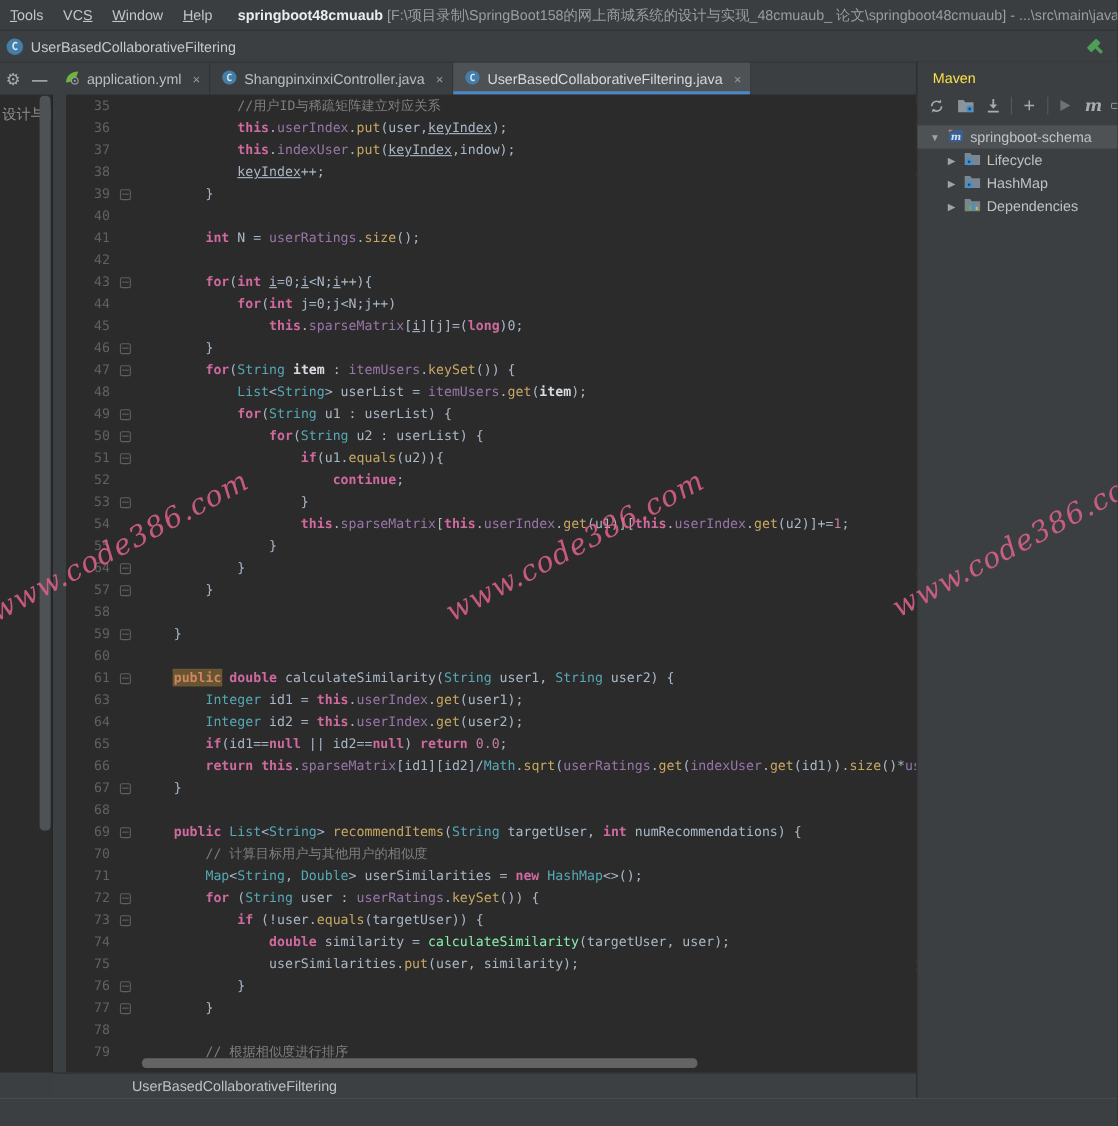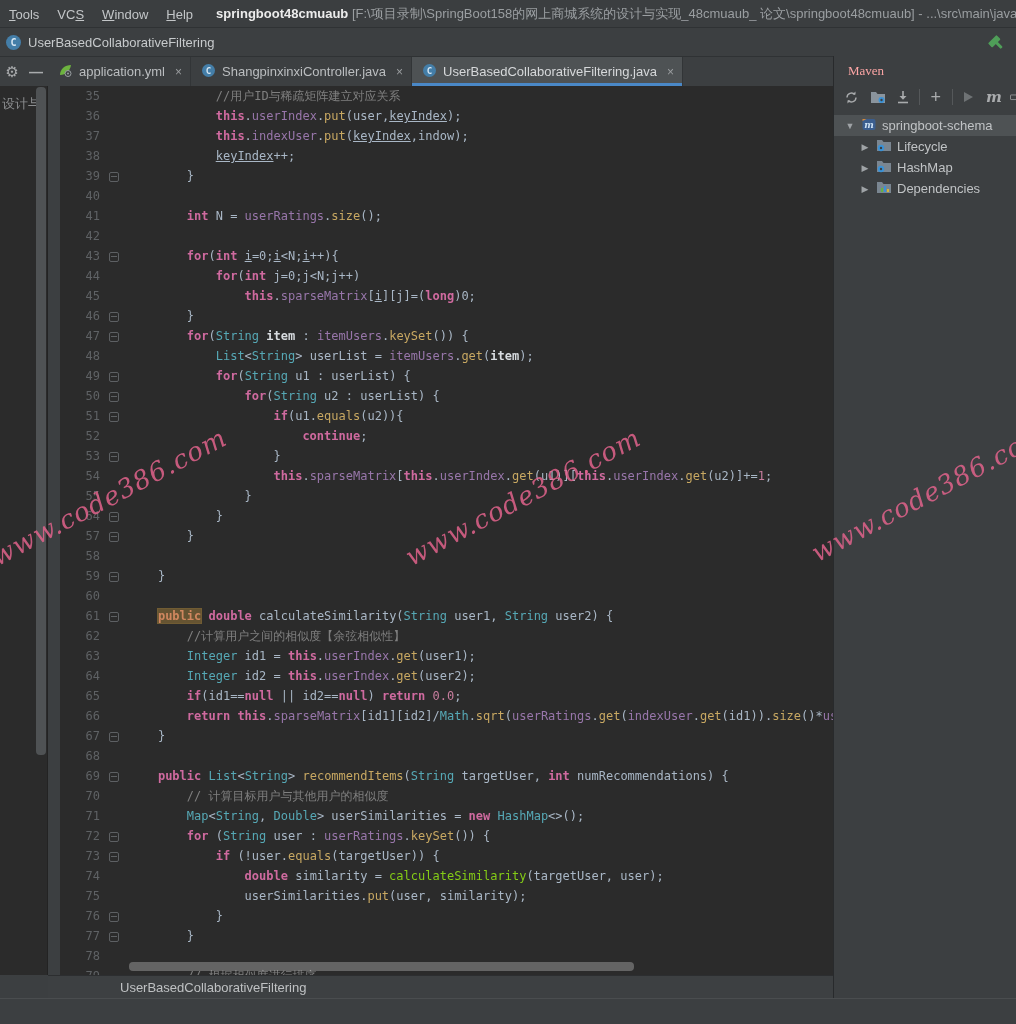--- a/index.html
+++ b/index.html
@@ -36,37 +36,37 @@
   
   #editor{position:absolute;left:60px;top:86px;width:785px;height:889px;background:#2b2b2b;overflow:hidden;}
   .line{position:relative;height:20px;display:flex;align-items:center;white-space:pre;}
   .lnum{width:40px;flex:0 0 auto;text-align:right;font:12px "DejaVu Sans Mono",monospace;color:#5f6265;}
   .foldcol{width:29px;flex:0 0 auto;position:relative;height:20px;}
   .fold{position:absolute;left:9px;top:6px;width:8px;height:8px;border:1px solid #5d6063;border-radius:2px;}
   .fold:after{content:"";position:absolute;left:1px;top:3px;width:6px;height:1px;background:#5d6063;}
   .code{font:12px "DejaVu Sans Mono",monospace;color:#a9b7c6;}
   .p{color:#a9b7c6}.c{color:#7f7f7f}.k{color:#cf6a9f;font-weight:bold}
   .kh{color:#d0875f;font-weight:bold;background:rgba(199,153,62,.38);outline:1px solid rgba(199,153,62,.45);}
-  .f{color:#9876aa}.m{color:#c8a862}.mc{color:#84cc16}.t{color:#56a8b5}
+  .f{color:#9876aa}.m{color:#c8a862}.mc{color:#86efac}.t{color:#56a8b5}
   .n{color:#c77d9e}.u{color:#a9b7c6;text-decoration:underline}.b{color:#d8dce0;font-weight:bold}
   
   #stripe{position:absolute;right:0;top:0;width:13px;height:889px;}
   .mark{position:absolute;left:1px;width:11px;}
   #v-thumb{position:absolute;right:2px;top:217px;width:9px;height:330px;background:rgba(255,255,255,.16);border-radius:4px;}
   #h-scroll{position:absolute;left:69px;top:876px;width:505px;height:9px;background:rgba(255,255,255,.27);border-radius:4px;}
   
   #breadcrumbs{position:absolute;left:48px;top:975px;width:785px;height:23px;background:#3d4042;
                border-top:1px solid #2c2e30;display:flex;align-items:center;}
   #breadcrumb-item{margin-left:72px;font-size:13px;color:#bfc1c3;}
   
   #statusbar{position:absolute;left:0;top:998px;width:1016px;height:26px;background:#3c3f41;
              border-top:1px solid #4a4d4f;border-bottom:1px solid #2a2c2e;}
   
   #maven{position:absolute;left:833px;top:56px;width:183px;height:942px;background:#3c3f41;border-left:1px solid #282a2c;}
-  #maven-title{font-size:13px;color:#fca5a5;padding:7px 0 6px 14px;font-family:Liberation Serif, serif;}
+  #maven-title{font-size:13px;color:#fde047;padding:7px 0 6px 14px;}
   #maven-toolbar{display:flex;align-items:center;height:24px;padding-left:8px;gap:6px;}
   .tbtn{width:22px;height:22px;display:flex;align-items:center;justify-content:center;color:#a9abad;}
   .tsep{width:1px;height:16px;background:#55585a;}
   .maven-m{font:italic bold 15px "DejaVu Serif",serif;color:#a9abad;}
   #maven-tree{margin-top:6px;}
   .tree-row{height:21px;display:flex;align-items:center;font-size:13px;color:#c0c3c5;gap:5px;}
   .tree-row.selected{background:#4e5254;}
   .tri{width:12px;text-align:center;color:#9fa3a6;font-size:9px;flex:0 0 auto;}
   .d0{padding-left:10px;}.d1{padding-left:25px;}
   
@@ -156,21 +156,20 @@
         <div class="line"><span class="lnum">52</span><span class="foldcol"></span><span class="code">                        <span class="k">continue</span><span class="p">;</span></span></div>
         <div class="line"><span class="lnum">53</span><span class="foldcol"><span class="fold"></span></span><span class="code">                    <span class="p">}</span></span></div>
         <div class="line"><span class="lnum">54</span><span class="foldcol"></span><span class="code">                    <span class="k">this</span><span class="p">.</span><span class="f">sparseMatrix</span><span class="p">[</span><span class="k">this</span><span class="p">.</span><span class="f">userIndex</span><span class="p">.</span><span class="m">get</span><span class="p">(u1)][</span><span class="k">this</span><span class="p">.</span><span class="f">userIndex</span><span class="p">.</span><span class="m">get</span><span class="p">(u2)]+=</span><span class="n">1</span><span class="p">;</span></span></div>
         <div class="line"><span class="lnum">55</span><span class="foldcol"></span><span class="code">                <span class="p">}</span></span></div>
         <div class="line"><span class="lnum">64</span><span class="foldcol"><span class="fold"></span></span><span class="code">            <span class="p">}</span></span></div>
         <div class="line"><span class="lnum">57</span><span class="foldcol"><span class="fold"></span></span><span class="code">        <span class="p">}</span></span></div>
         <div class="line"><span class="lnum">58</span><span class="foldcol"></span><span class="code"></span></div>
         <div class="line"><span class="lnum">59</span><span class="foldcol"><span class="fold"></span></span><span class="code">    <span class="p">}</span></span></div>
         <div class="line"><span class="lnum">60</span><span class="foldcol"></span><span class="code"></span></div>
         <div class="line"><span class="lnum">61</span><span class="foldcol"><span class="fold"></span></span><span class="code">    <span class="kh">public</span><span class="p"> </span><span class="k">double</span><span class="p"> calculateSimilarity(</span><span class="t">String</span><span class="p"> user1, </span><span class="t">String</span><span class="p"> user2) {</span></span></div>
-        <div class="line"><span class="lnum">62</span><span class="foldcol"></span><span class="code">        <span class="c">//计算用户之间的相似度【余弦相似性】</span></span></div>
         <div class="line"><span class="lnum">63</span><span class="foldcol"></span><span class="code">        <span class="t">Integer</span><span class="p"> id1 = </span><span class="k">this</span><span class="p">.</span><span class="f">userIndex</span><span class="p">.</span><span class="m">get</span><span class="p">(user1);</span></span></div>
         <div class="line"><span class="lnum">64</span><span class="foldcol"></span><span class="code">        <span class="t">Integer</span><span class="p"> id2 = </span><span class="k">this</span><span class="p">.</span><span class="f">userIndex</span><span class="p">.</span><span class="m">get</span><span class="p">(user2);</span></span></div>
         <div class="line"><span class="lnum">65</span><span class="foldcol"></span><span class="code">        <span class="k">if</span><span class="p">(id1==</span><span class="k">null</span><span class="p"> || id2==</span><span class="k">null</span><span class="p">) </span><span class="k">return</span><span class="p"> </span><span class="n">0.0</span><span class="p">;</span></span></div>
         <div class="line"><span class="lnum">66</span><span class="foldcol"></span><span class="code">        <span class="k">return</span><span class="p"> </span><span class="k">this</span><span class="p">.</span><span class="f">sparseMatrix</span><span class="p">[id1][id2]/</span><span class="t">Math</span><span class="p">.</span><span class="m">sqrt</span><span class="p">(</span><span class="f">userRatings</span><span class="p">.</span><span class="m">get</span><span class="p">(</span><span class="f">indexUser</span><span class="p">.</span><span class="m">get</span><span class="p">(id1)).</span><span class="m">size</span><span class="p">()*</span><span class="f">userRatings</span></span></div>
         <div class="line"><span class="lnum">67</span><span class="foldcol"><span class="fold"></span></span><span class="code">    <span class="p">}</span></span></div>
         <div class="line"><span class="lnum">68</span><span class="foldcol"></span><span class="code"></span></div>
         <div class="line"><span class="lnum">69</span><span class="foldcol"><span class="fold"></span></span><span class="code">    <span class="k">public</span><span class="p"> </span><span class="t">List</span><span class="p">&lt;</span><span class="t">String</span><span class="p">&gt; </span><span class="m">recommendItems</span><span class="p">(</span><span class="t">String</span><span class="p"> targetUser, </span><span class="k">int</span><span class="p"> numRecommendations) {</span></span></div>
         <div class="line"><span class="lnum">70</span><span class="foldcol"></span><span class="code">        <span class="c">// 计算目标用户与其他用户的相似度</span></span></div>
         <div class="line"><span class="lnum">71</span><span class="foldcol"></span><span class="code">        <span class="t">Map</span><span class="p">&lt;</span><span class="t">String</span><span class="p">, </span><span class="t">Double</span><span class="p">&gt; userSimilarities = </span><span class="k">new</span><span class="p"> </span><span class="t">HashMap</span><span class="p">&lt;&gt;();</span></span></div>
         <div class="line"><span class="lnum">72</span><span class="foldcol"><span class="fold"></span></span><span class="code">        <span class="k">for</span><span class="p"> (</span><span class="t">String</span><span class="p"> user : </span><span class="f">userRatings</span><span class="p">.</span><span class="m">keySet</span><span class="p">()) {</span></span></div>

